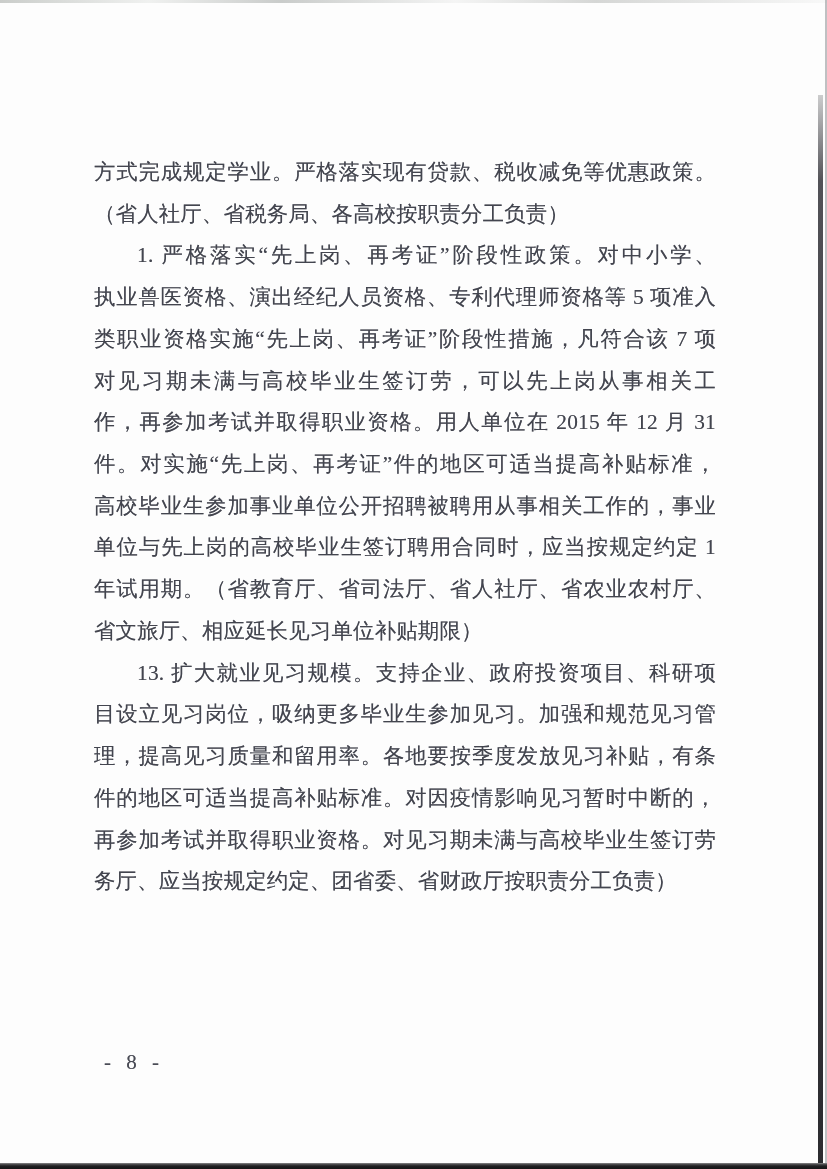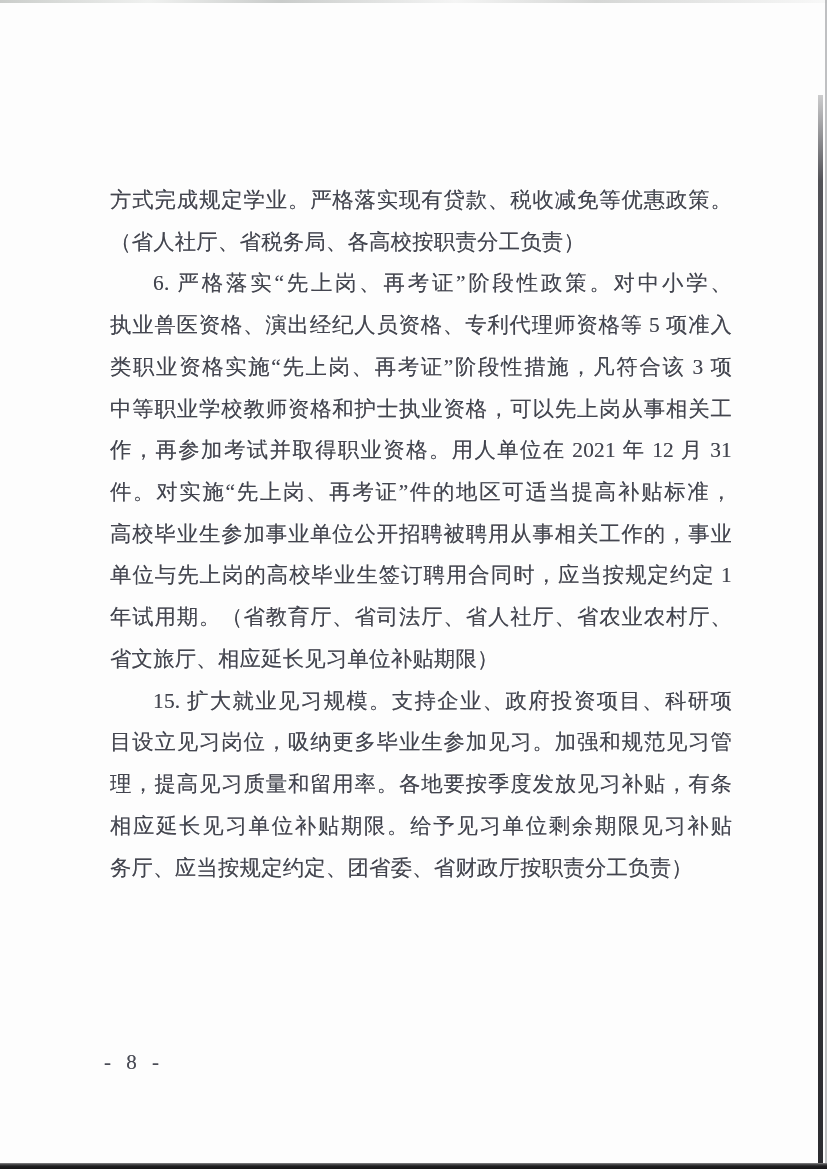--- a/index.html
+++ b/index.html
@@ -40,26 +40,25 @@
   }
   .scan-edge-bottom {
     position: absolute;
     bottom: 0; left: 0;
     width: 100%; height: 6px;
     background: linear-gradient(180deg, #8a8a8c 0%, #3a3a3c 30%, #1c1c1e 60%, #161618 100%);
   }
   
   .document-body {
     position: absolute;
-    left: 110px;
+    left: 94px;
     top: 152px;
     width: 622px;
     color: #43454f;
     font-size: 21.4px;
-    margin-top: 28px;
   }
   .text-line {
     height: 41.72px;
     line-height: 41.72px;
     text-align: justify;
     text-align-last: justify;
     white-space: nowrap;
     overflow: visible;
     letter-spacing: 0.2px;
     text-shadow: 0 0 0.5px rgba(67,69,79,0.55);
@@ -92,34 +91,35 @@
   <div class="scan-edge-right"></div>
   <div class="scan-edge-bottom"></div>
 
   <div class="document-body">
 
   <div class="paragraph">
         <div class="text-line">方式完成规定学业。严格落实现有贷款、税收减免等优惠政策。</div>
         <div class="text-line para-last-line">（省人社厅、省税务局、各高校按职责分工负责）</div>
       </div>
       <div class="paragraph">
-        <div class="text-line first-line-indent">6. 严格落实“先上岗、再考证”阶段性政策。对中小学、</div>
+        <div class="text-line first-line-indent">1. 严格落实“先上岗、再考证”阶段性政策。对中小学、</div>
         <div class="text-line">执业兽医资格、演出经纪人员资格、专利代理师资格等 5 项准入</div>
-        <div class="text-line">类职业资格实施“先上岗、再考证”阶段性措施，凡符合该 3 项</div>
-        <div class="text-line">中等职业学校教师资格和护士执业资格，可以先上岗从事相关工</div>
-        <div class="text-line">作，再参加考试并取得职业资格。用人单位在 2021 年 12 月 31</div>
+        <div class="text-line">类职业资格实施“先上岗、再考证”阶段性措施，凡符合该 7 项</div>
+        <div class="text-line">对见习期未满与高校毕业生签订劳，可以先上岗从事相关工</div>
+        <div class="text-line">作，再参加考试并取得职业资格。用人单位在 2015 年 12 月 31</div>
         <div class="text-line">件。对实施“先上岗、再考证”件的地区可适当提高补贴标准，</div>
         <div class="text-line">高校毕业生参加事业单位公开招聘被聘用从事相关工作的，事业</div>
         <div class="text-line">单位与先上岗的高校毕业生签订聘用合同时，应当按规定约定 1</div>
         <div class="text-line">年试用期。（省教育厅、省司法厅、省人社厅、省农业农村厅、</div>
         <div class="text-line para-last-line">省文旅厅、相应延长见习单位补贴期限）</div>
       </div>
       <div class="paragraph">
-        <div class="text-line first-line-indent">15. 扩大就业见习规模。支持企业、政府投资项目、科研项</div>
+        <div class="text-line first-line-indent">13. 扩大就业见习规模。支持企业、政府投资项目、科研项</div>
         <div class="text-line">目设立见习岗位，吸纳更多毕业生参加见习。加强和规范见习管</div>
         <div class="text-line">理，提高见习质量和留用率。各地要按季度发放见习补贴，有条</div>
-        <div class="text-line">相应延长见习单位补贴期限。给予见习单位剩余期限见习补贴</div>
+        <div class="text-line">件的地区可适当提高补贴标准。对因疫情影响见习暂时中断的，</div>
+        <div class="text-line">再参加考试并取得职业资格。对见习期未满与高校毕业生签订劳</div>
         <div class="text-line para-last-line">务厅、应当按规定约定、团省委、省财政厅按职责分工负责）</div>
       </div>
     </div>
 
   <div class="page-number">- 8 -</div>
 </div>
 
 </body></html>

